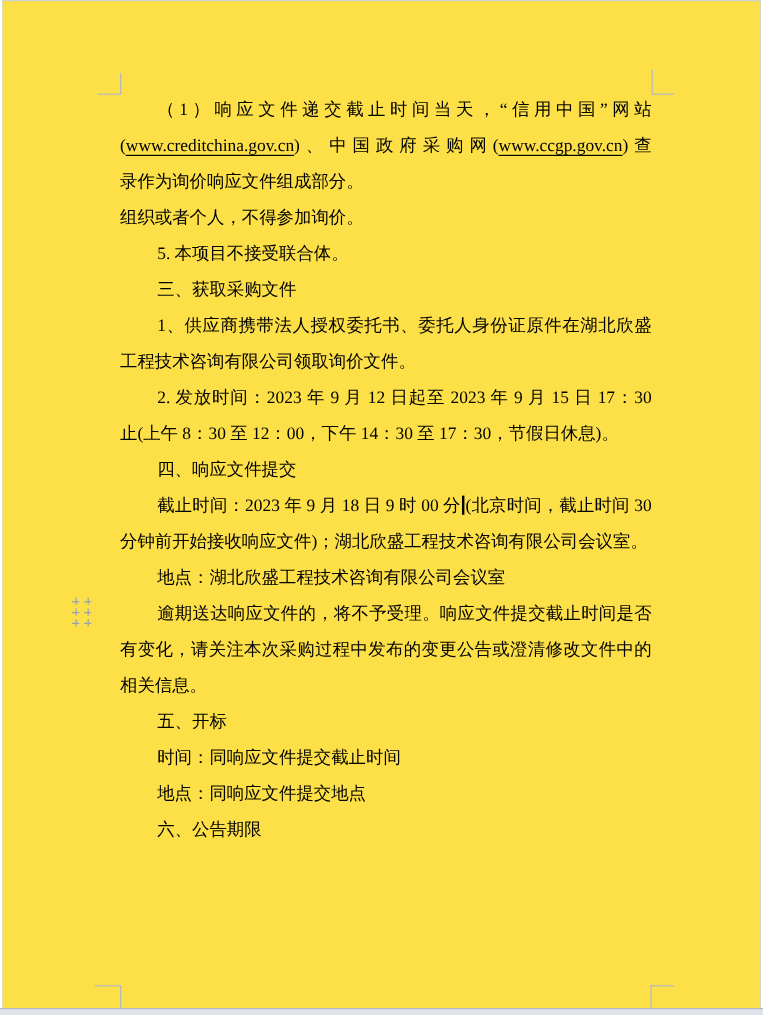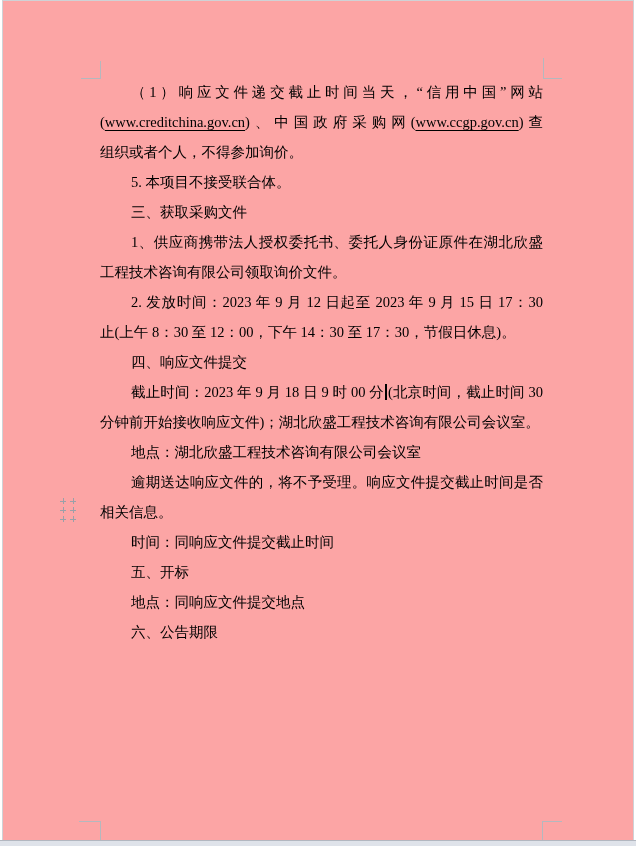--- a/index.html
+++ b/index.html
@@ -4,21 +4,21 @@
 <style>
   html,body{margin:0;padding:0;}
   body{
     width:636px;height:846px;position:relative;overflow:hidden;
     background:#ffffff;
     font-family:"Liberation Serif","DejaVu Serif",serif;
     color:#000;
   }
   .page{
     position:absolute;left:2px;top:0;right:2px;bottom:5px;
-    background:#fca5a5;
+    background:#fde047;
     border:1px solid #cfd2d6;
     border-bottom:none;
     padding-left:48px;
   }
   .bottom-strip{
     position:absolute;left:0;right:0;bottom:0;height:5px;
     background:#dfe3ea;border-top:1px solid #b2b7c0;
   }
   
   .crop{position:absolute;}
@@ -76,33 +76,35 @@
     <span class="dot"></span>
     <span class="dot"></span>
     <span class="dot"></span>
     <span class="dot"></span>
     <span class="dot"></span>
   </div>
 
   <div class="text-area">
       <div class="line indent fill"><span>（1）响应文件递交截止时间当天，“信用中国”网站</span></div>
       <div class="line fill"><span>(</span><span class="spell">www.creditchina.gov.cn</span><span>)、中国政府采购网(</span><span class="spell">www.ccgp.gov.cn</span><span>)查</span></div>
+      <div class="line"><span>录作为询价响应文件组成部分。</span></div>
       <div class="line"><span>组织或者个人，不得参加询价。</span></div>
       <div class="line indent"><span>5. 本项目不接受联合体。</span></div>
       <div class="line indent"><span>三、获取采购文件</span></div>
       <div class="line indent fill"><span>1、供应商携带法人授权委托书、委托人身份证原件在湖北欣盛</span></div>
       <div class="line"><span>工程技术咨询有限公司领取询价文件。</span></div>
       <div class="line indent fill"><span>2. 发放时间：2023 年 9 月 12 日起至 2023 年 9 月 15 日 17：30</span></div>
       <div class="line"><span>止(上午 8：30 至 12：00，下午 14：30 至 17：30，节假日休息)。</span></div>
       <div class="line indent"><span>四、响应文件提交</span></div>
       <div class="line indent fill"><span>截止时间：2023 年 9 月 18 日 9 时 00 分</span><span class="caret"></span><span>(北京时间，截止时间 30</span></div>
       <div class="line"><span>分钟前开始接收响应文件)；湖北欣盛工程技术咨询有限公司会议室。</span></div>
       <div class="line indent"><span>地点：湖北欣盛工程技术咨询有限公司会议室</span></div>
       <div class="line indent fill"><span>逾期送达响应文件的，将不予受理。响应文件提交截止时间是否</span></div>
+      <div class="line fill"><span>有变化，请关注本次采购过程中发布的变更公告或澄清修改文件中的</span></div>
       <div class="line"><span>相关信息。</span></div>
+      <div class="line indent"><span>五、开标</span></div>
       <div class="line indent"><span>时间：同响应文件提交截止时间</span></div>
-      <div class="line indent"><span>五、开标</span></div>
       <div class="line indent"><span>地点：同响应文件提交地点</span></div>
       <div class="line indent"><span>六、公告期限</span></div>
     </div>
 </div>
 
 <div class="bottom-strip"></div>
 
 </body></html>

